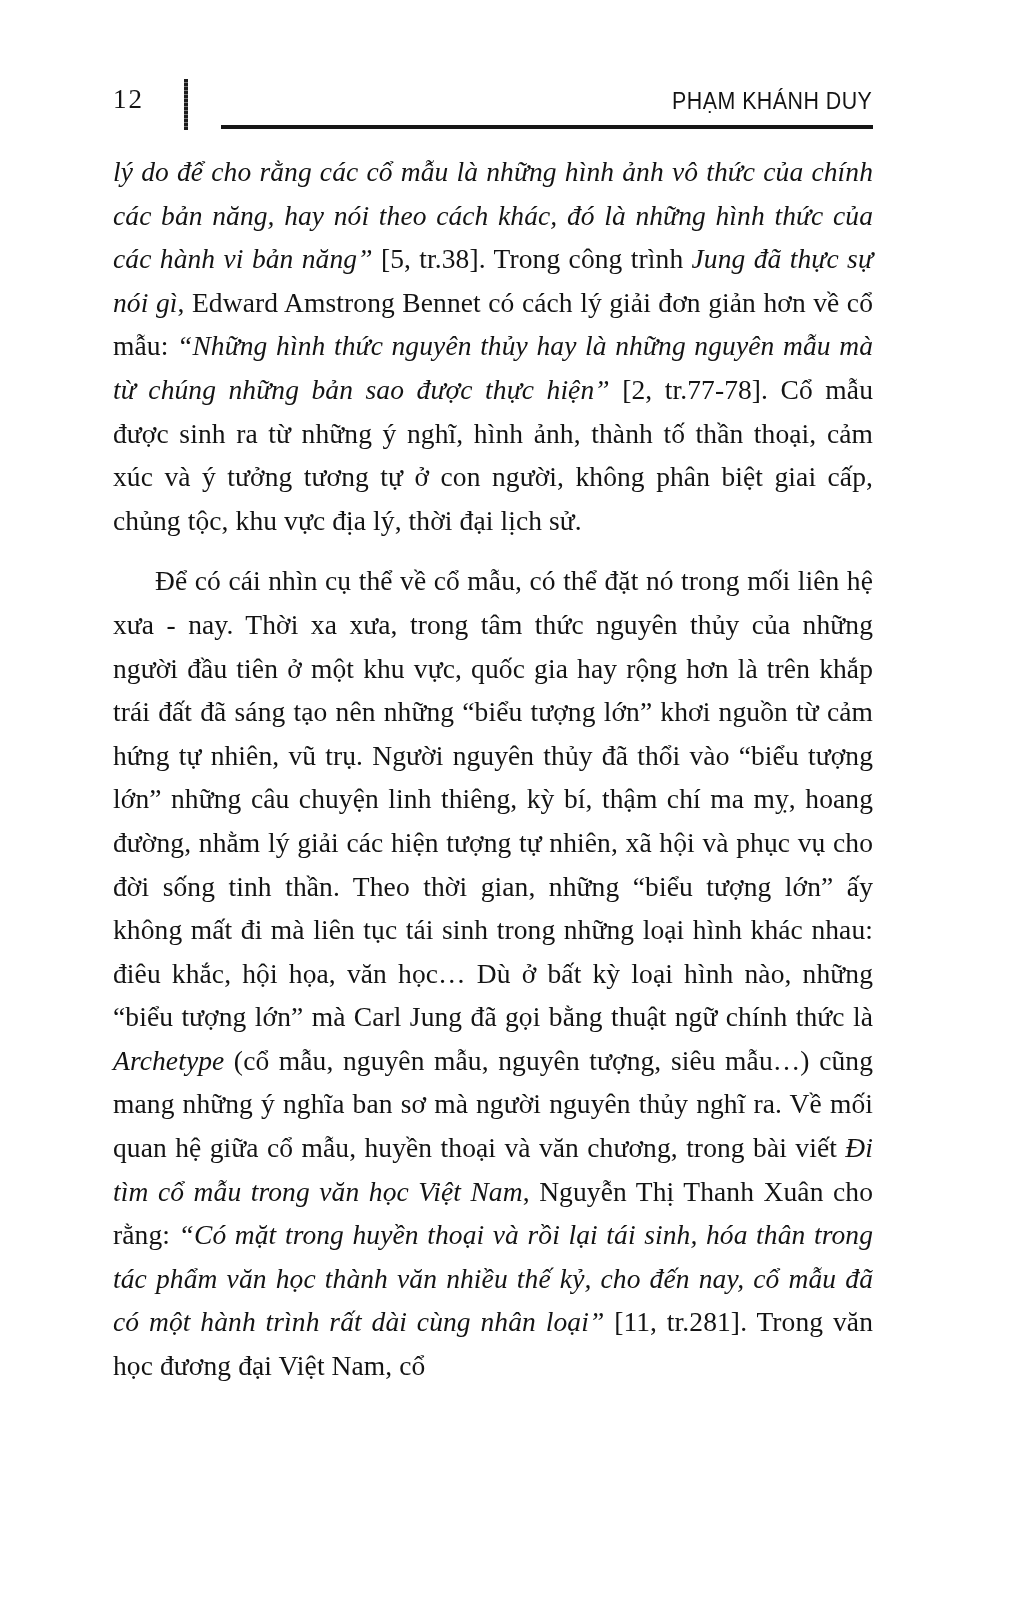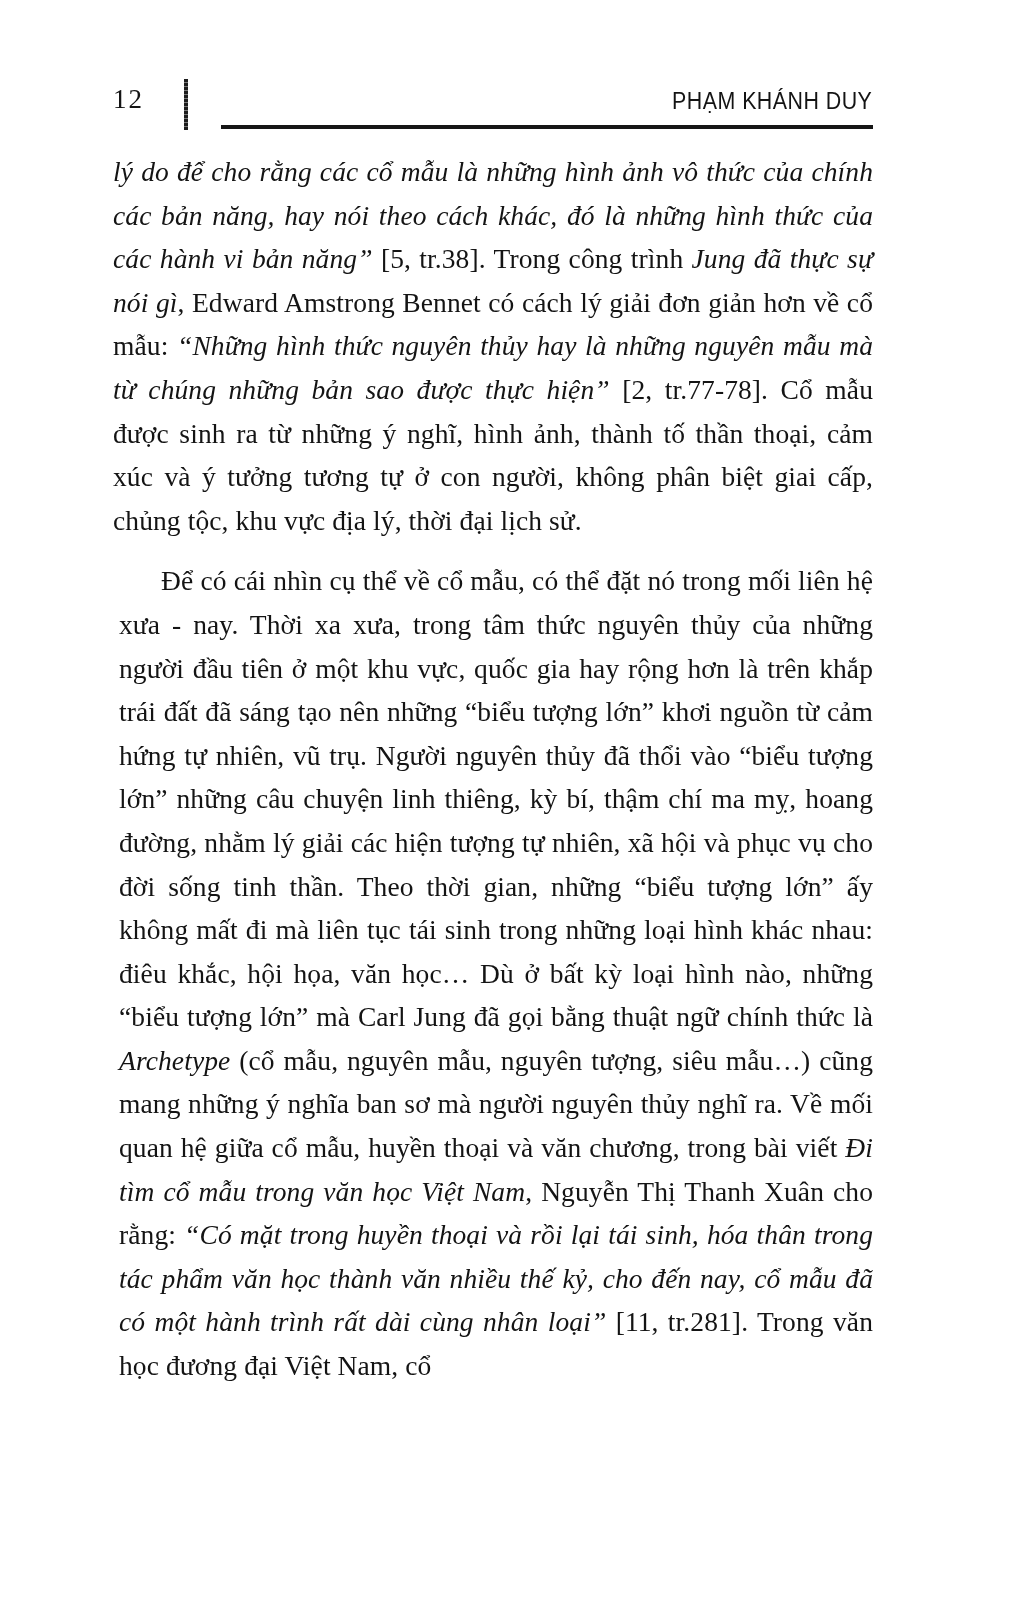--- a/index.html
+++ b/index.html
@@ -68,21 +68,20 @@
     letter-spacing: 0.1px;
   }
   .para {
     margin: 0;
   }
   .para + .para {
     margin-top: 17px;
   }
   .para.indent {
     text-indent: 42px;
-    margin-left: 6px;
   }
   .run.italic {
     font-style: italic;
   }
 </style>
 </head>
 <body>
 
 <div class="page">
 

